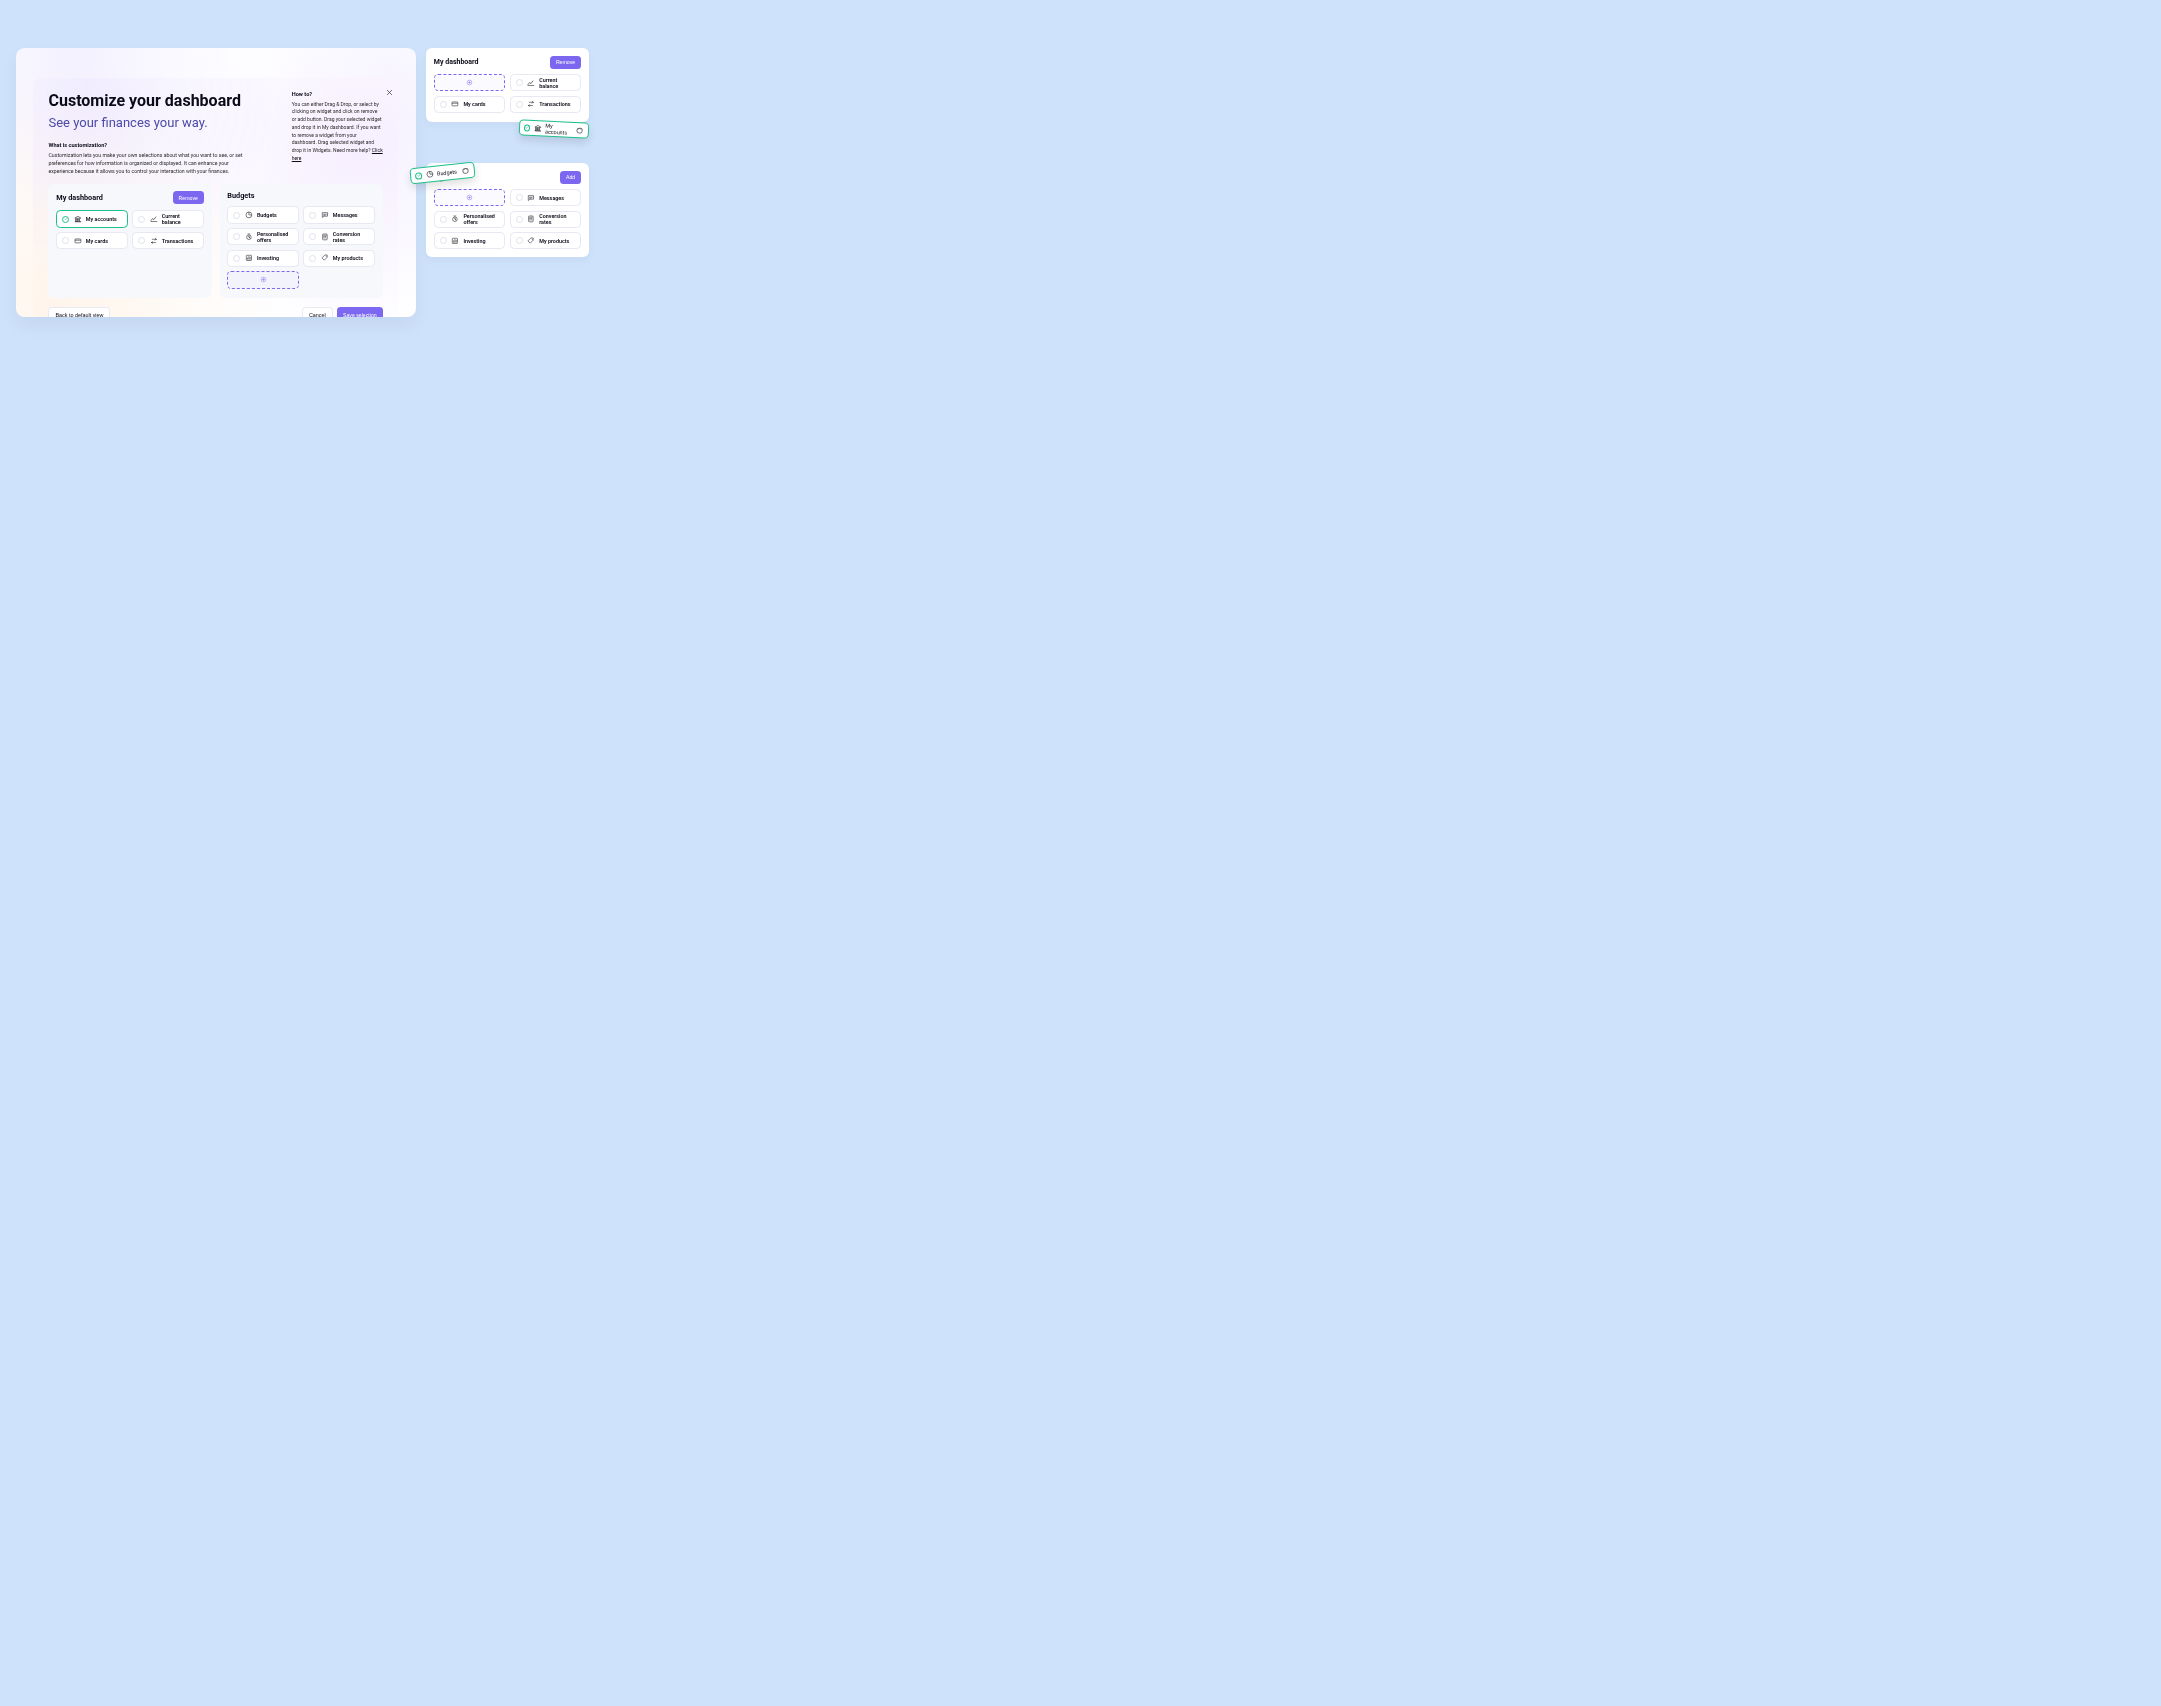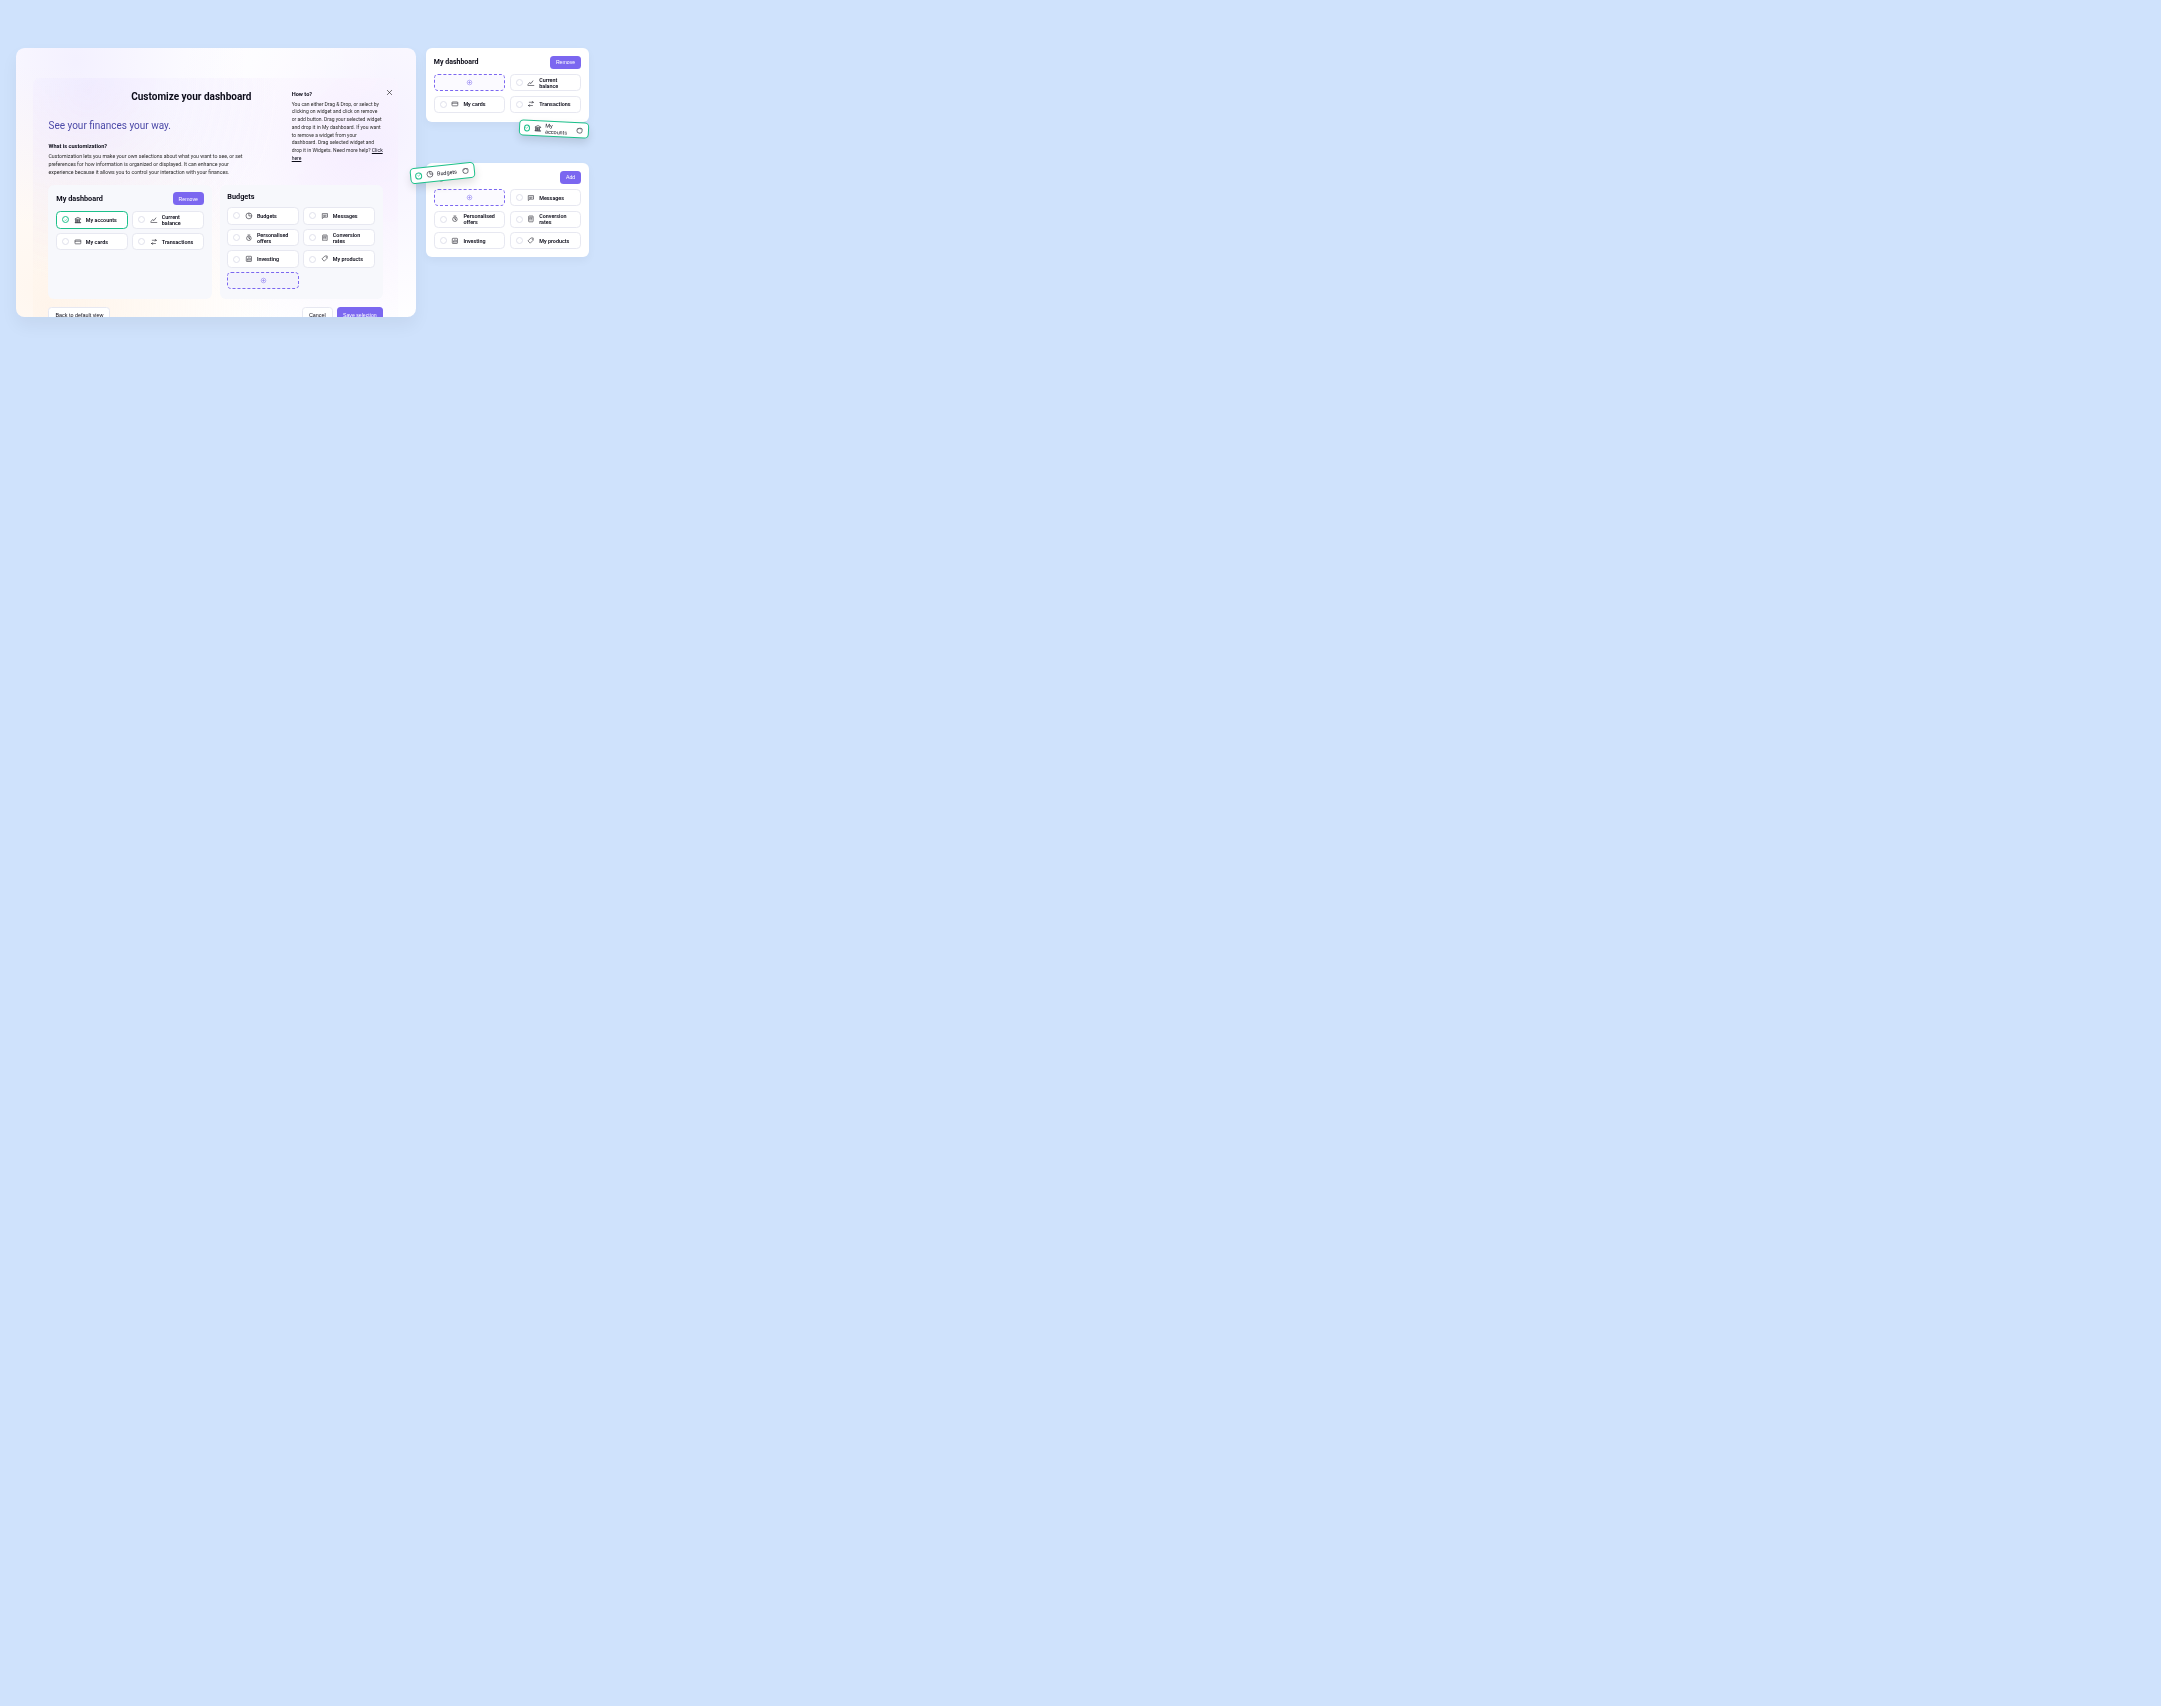--- a/index.html
+++ b/index.html
@@ -53,22 +53,22 @@
       radial-gradient(circle at 90% 30%, rgba(230,210,255,0.35), transparent 55%),
       radial-gradient(circle at 5% 95%, rgba(255,225,200,0.35), transparent 55%),
       #ffffffcc;
     z-index:-1;
   }
 
   .config-header { display:flex; justify-content:space-between; gap:17.3px; }
   .hdr-left { max-width:208px; }
   .hdr-right { max-width:91px; position:relative; }
 
-  .title { font-size: 10px; font-weight: 700; color:#0b0b18; line-height:1.2;text-align:right; }
-  .subtitle { font-size: 10px; color:#4c49a8; margin-top:17px; }
+  .title { font-size: 16px; font-weight: 700; color:#0b0b18; line-height:1.2; }
+  .subtitle { font-size: 13px; color:#4c49a8; margin-top:5px; }
   .q { font-size:5.6px; font-weight:700; color:#0b0b18; margin-top:12px; }
   .q-desc { font-size:5.2px; color:#2a2a2a; line-height:1.55; margin-top:2.6px; max-width:203px; }
 
   .howto-title { font-size:5.6px; font-weight:700; color:#0b0b18; }
   .howto-desc  { font-size:5px; color:#2a2a2a; line-height:1.55; margin-top:3.5px; }
   .howto-desc a { color:#0b0b18; text-decoration: underline; }
   .close-btn { position:absolute; right:-10.4px; top:-1.7px; width:7px; height:7px; cursor:pointer; color:#1a1a1a; }
 
   
   .sections { display:flex; gap:7.8px; margin-top:9.5px; }

